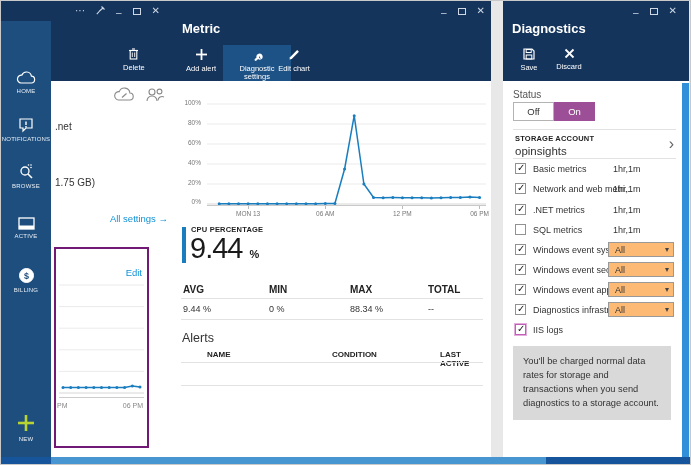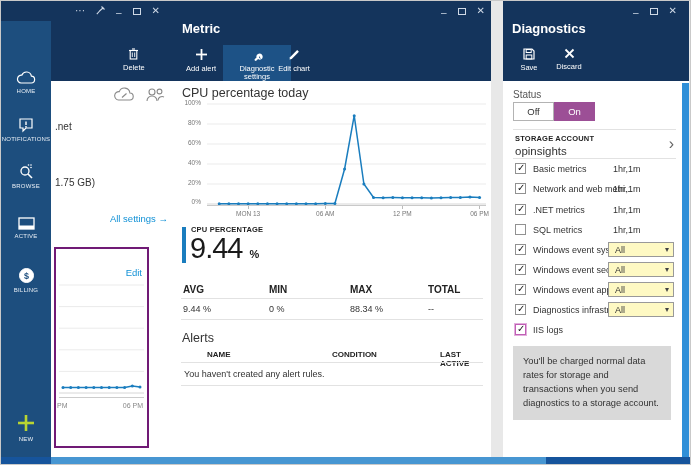--- a/index.html
+++ b/index.html
@@ -73,21 +73,21 @@
   #storage-row{position:absolute;left:10px;top:133px;width:163px;height:26px;cursor:pointer;}
   #storage-row .cap{position:absolute;left:2px;top:0;font-size:7.5px;font-weight:bold;color:#222;letter-spacing:.2px;}
   #storage-row .val{position:absolute;left:2px;top:11px;font-size:11.5px;color:#333;}
   #storage-row .chev{position:absolute;right:2px;top:1px;font-size:16px;color:#666;}
   .diag-row{position:absolute;left:10px;width:163px;height:20px;}
   .cb{position:absolute;left:2px;top:4px;width:11px;height:11px;border:1px solid #919191;background:#fff;cursor:pointer;}
   .cb .mark{position:absolute;left:1px;top:-2px;font-size:10px;color:#222;font-weight:bold;}
   .diag-row.focused .cb{border-color:#c05fb4;box-shadow:0 0 0 1px #e3aede;}
   .diag-row .rlbl{position:absolute;left:20px;top:5px;font-size:9px;color:#333;white-space:nowrap;}
   .diag-row .rval{position:absolute;left:100px;top:5px;font-size:9px;color:#333;}
-  .dd{position:absolute;left:95px;top:2px;width:66px;height:15px;border:1px solid #999;background:#fef9c3;cursor:pointer;}
+  .dd{position:absolute;left:95px;top:2px;width:66px;height:15px;border:1px solid #999;background:#fdba74;cursor:pointer;}
   .dd .dval{position:absolute;left:6px;top:2px;font-size:9px;color:#333;}
   .dd .dchev{position:absolute;right:4px;top:2px;font-size:8px;color:#444;}
   #notice{position:absolute;left:10px;top:345px;width:158px;background:#d9d9d9;padding:9px 10px;font-size:9.3px;line-height:1.5;color:#333;}
 
   
   #vscroll{position:absolute;left:681px;top:82px;width:7px;height:374px;background:#2f8fd8;cursor:pointer;}
   #hscroll{position:absolute;left:0;top:456px;width:691px;height:9px;background:#16549c;cursor:pointer;}
   #hscroll .thumb{position:absolute;left:50px;top:0;width:495px;height:9px;background:#4796d2;}
 </style>
 </head>
@@ -257,21 +257,20 @@
         </svg>
       <span style="width:44px">Diagnostic settings</span>
     </div>
     <div class="tbtn" style="left:100px;width:42px">
       <svg width="13" height="13" viewBox="0 0 13 13">
           <path d="M1.5 11.5 L2 9.3 L9.2 2.1 L10.9 3.8 L3.7 11 Z" fill="#fff"></path>
         </svg>
       <span>Edit chart</span>
     </div>
 
-    <div class="section-title">CPU percentage today</div>
 
     <div id="chart-wrap">
       <div id="ylabels">
         <div style="top:-3px">100%</div>
         <div style="top:17px">80%</div>
         <div style="top:37px">60%</div>
         <div style="top:57px">40%</div>
         <div style="top:77px">20%</div>
         <div style="top:96px">0%</div>
       </div>
@@ -340,21 +339,20 @@
     <span class="stat-v" style="left:96px">0 %</span>
     <span class="stat-v" style="left:177px">88.34 %</span>
     <span class="stat-v" style="left:255px">--</span>
     <div class="hairline" style="left:8px;right:8px;top:318px"></div>
 
     <div class="alerts-title">Alerts</div>
     <span class="al-h" style="left:34px">NAME</span>
     <span class="al-h" style="left:159px">CONDITION</span>
     <span class="al-h" style="left:267px">LAST ACTIVE</span>
     <div class="hairline" style="left:8px;right:8px;top:361px"></div>
-    <div class="al-empty">You haven't created any alert rules.</div>
     <div class="hairline" style="left:8px;right:8px;top:384px"></div>
   </div>
 
   <div class="blade" id="blade-diag">
     <div class="blade-header"></div>
     <div class="chrome" style="right:12px">
       <span class="glyph min">–</span>
       <span class="maxbox"></span>
       <span class="glyph">✕</span>
     </div>

